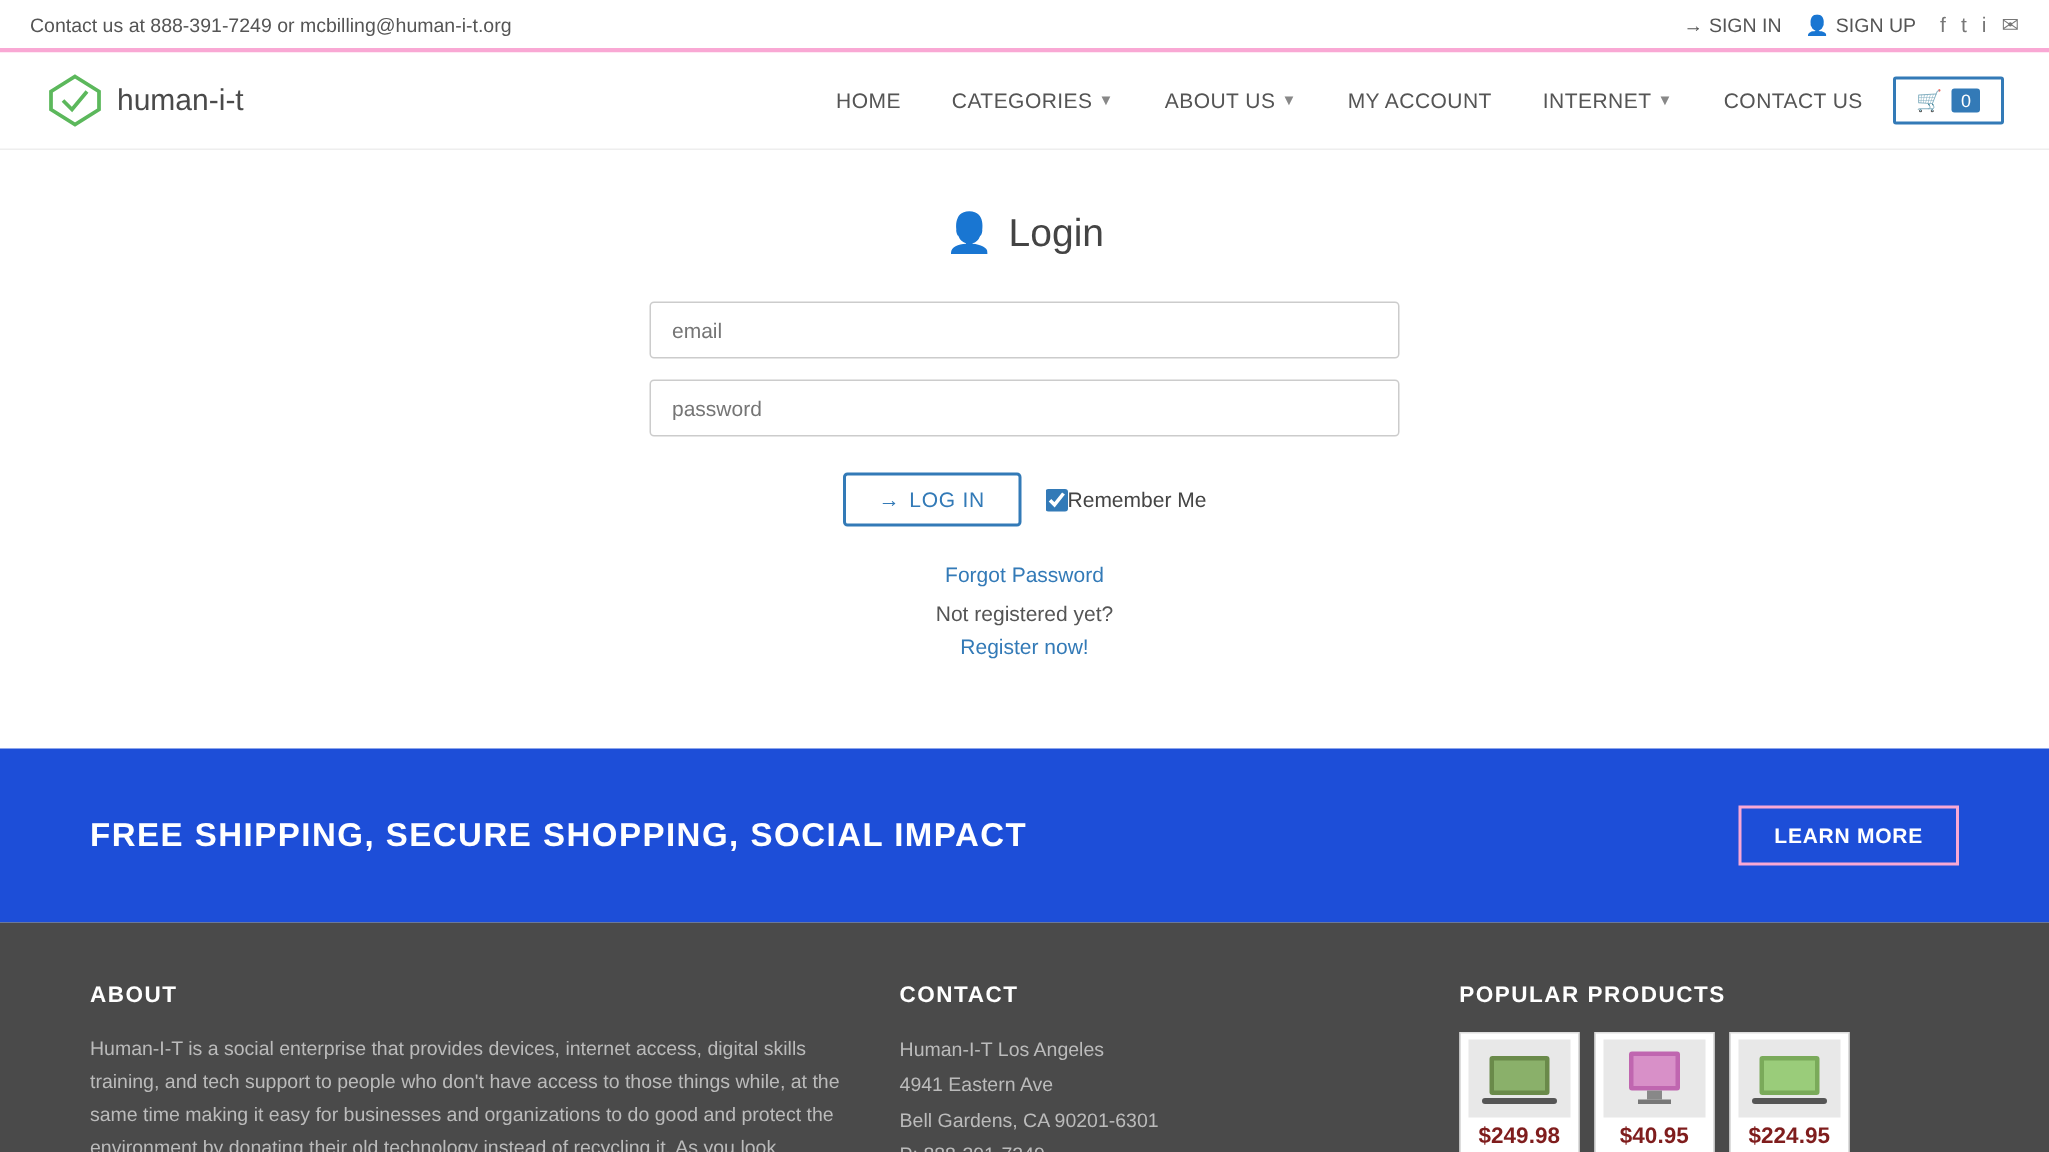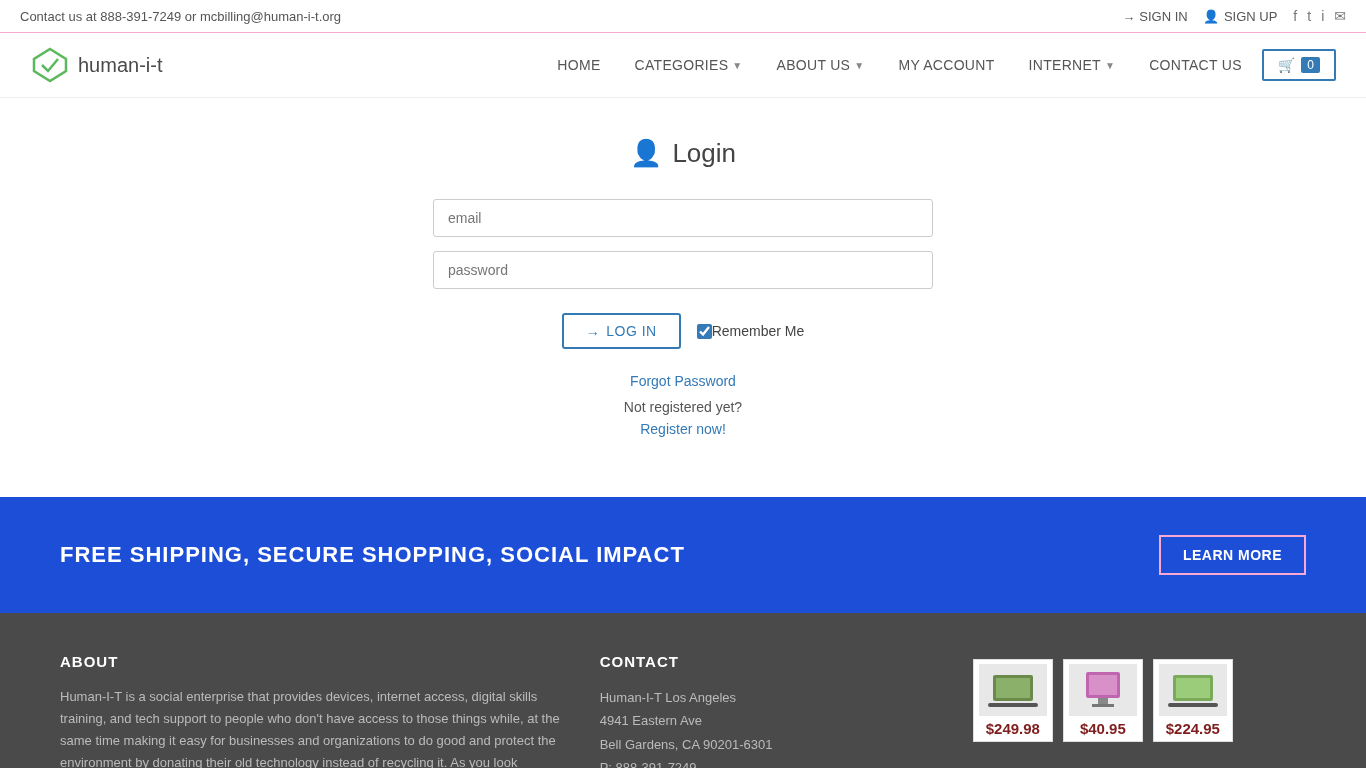--- a/index.html
+++ b/index.html
@@ -1,21 +1,21 @@
 <!DOCTYPE html>
 <html><head>
   <meta charset="utf-8">
   <style>
     * { box-sizing: border-box; margin: 0; padding: 0; }
     body { font-family: 'Helvetica Neue', Arial, sans-serif; font-size: 14px; color: #333; background: #fff; }
 
     
     .top-bar {
       background: #fff;
-      border-bottom: 1px solid #f9a8d4;
+      border-bottom: 3px solid #f9a8d4;
       padding: 8px 20px;
       display: flex;
       justify-content: space-between;
       align-items: center;
       font-size: 13px;
       color: #555;
     }
     .top-bar-right {
       display: flex;
       align-items: center;
@@ -392,20 +392,21 @@
       <div class="contact-line">
         <div>Human-I-T Los Angeles</div>
         <div>4941 Eastern Ave</div>
         <div>Bell Gardens, CA 90201-6301</div>
         <div>P: 888-391-7249</div>
       </div>
 
     </div>
 
     <div class="footer-section">
+      <h3>POPULAR PRODUCTS</h3>
       <div class="popular-products">
 
         <div class="product-card">
           <div class="product-img">
             <svg viewBox="0 0 50 40">
               <rect x="5" y="5" width="40" height="26" rx="2" fill="#6a8a4a"></rect>
               <rect x="8" y="8" width="34" height="20" fill="#8ab06a"></rect>
               <rect x="0" y="33" width="50" height="4" rx="2" fill="#555"></rect>
             </svg>
           </div>

